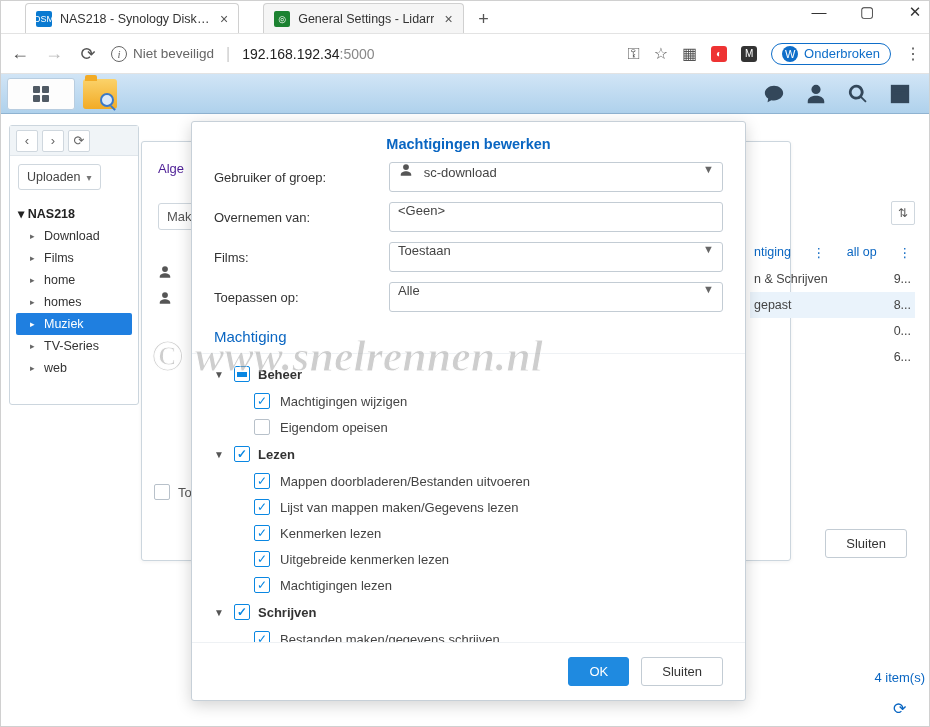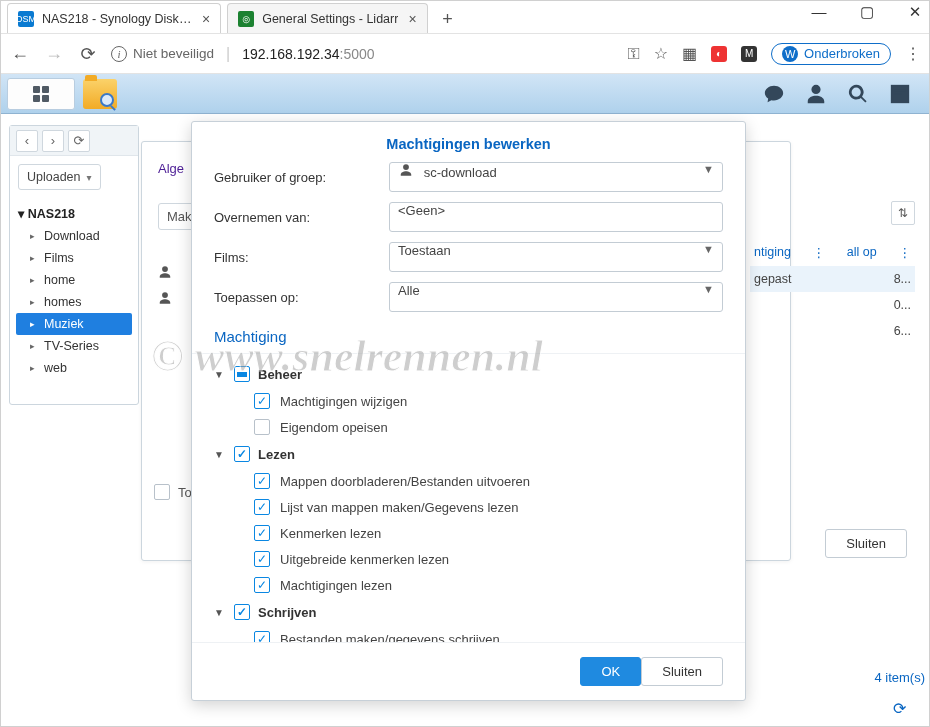--- a/index.html
+++ b/index.html
@@ -1,19 +1,19 @@
 <!DOCTYPE html>
 <html><head>
 <meta charset="utf-8">
 <style>
   * { box-sizing: border-box; margin: 0; padding: 0; font-family: "Segoe UI", Arial, sans-serif; }
   body { width: 930px; height: 727px; background: #fff; overflow: hidden; position: relative; border:1px solid #d0d0d0;}
   
   .chrome-top { height: 33px; background: #fff; display:flex; align-items:flex-end; border-bottom:1px solid #e3e3e3;}
-  .tab { display:flex; align-items:center; height:30px; padding:0 10px; font-size:12.5px; border:1px solid #d0d0d0; border-bottom:none; border-radius:4px 4px 0 0; background:#fff; margin-left:6px; max-width:220px;}
+  .tab { display:flex; align-items:center; height:30px; padding:0 10px; font-size:12.5px; border:1px solid #d0d0d0; border-bottom:none; border-radius:4px 4px 0 0; background:#fff; margin-left:24px; max-width:220px;}
   .tab.inactive{background:#f5f5f5;}
   .tab .fav{width:16px;height:16px;margin-right:8px;border-radius:2px;display:flex;align-items:center;justify-content:center;font-size:9px;color:#fff;}
   .fav.dsm{background:#0a7ad1;}
   .fav.lidarr{background:#1c8231;}
   .tab .ttl{white-space:nowrap;overflow:hidden;text-overflow:ellipsis;max-width:150px;color:#333;}
   .tab .x{margin-left:10px;color:#555;font-size:14px;}
   .new-tab{width:28px;height:28px;display:flex;align-items:center;justify-content:center;font-size:18px;color:#555;margin-left:6px;}
   .win-btns{position:absolute;right:2px;top:2px;display:flex;gap:24px;}
   .win-btns div{font-size:15px;color:#333;width:24px;text-align:center;}
   
@@ -75,21 +75,21 @@
   .perm-scroll{flex:1;overflow:auto;border-top:1px solid #eef1f4;border-bottom:1px solid #eef1f4;padding:6px 14px 6px 22px;position:relative;}
   .perm-scroll::-webkit-scrollbar{width:10px;}
   .perm-scroll::-webkit-scrollbar-thumb{background:#c5ccd3;border-radius:5px;}
   .group-head{display:flex;align-items:center;gap:8px;padding:6px 0;font-weight:bold;font-size:13px;color:#333;}
   .tri2{font-size:10px;color:#555;width:12px;}
   .cb{width:16px;height:16px;border:1.5px solid #0a87e2;border-radius:2px;display:flex;align-items:center;justify-content:center;color:#0a87e2;font-size:12px;background:#fff;flex-shrink:0;}
   .cb.unchecked{border-color:#b8c1ca;color:transparent;}
   .cb.indet{color:transparent;position:relative;}
   .cb.indet::after{content:"";position:absolute;left:2px;right:2px;top:5px;height:5px;background:#0a87e2;}
   .perm-item{display:flex;align-items:center;gap:10px;padding:5px 0 5px 40px;font-size:13px;color:#444;}
-  .dlg-foot{display:flex;justify-content:flex-end;padding:14px 22px;}
+  .dlg-foot{display:flex;justify-content:flex-end;gap:12px;padding:14px 22px;}
   
   .wm{position:absolute;left:150px;top:330px;font-size:44px;font-weight:bold;font-style:italic;color:#a6a6a6;opacity:.55;font-family:Georgia,serif;-webkit-text-stroke:1px #fff;pointer-events:none;z-index:50;}
   .bg-mid .toep{position:absolute;left:12px;bottom:60px;font-size:13px;color:#555;display:flex;align-items:center;gap:8px;}
   .bg-mid .toep .cb2{width:16px;height:16px;border:1.5px solid #b8c1ca;border-radius:2px;}
   .sort-ic{position:absolute;right:14px;top:200px;width:24px;height:24px;border:1px solid #cfd7de;border-radius:2px;background:#fff;display:flex;align-items:center;justify-content:center;font-size:12px;color:#555;}
   .bg-alg{position:absolute;left:157px;top:160px;font-size:13px;color:#4c1d95;}
   .bg-mak{position:absolute;left:157px;top:202px;font-size:13px;color:#555;border:1px solid #cfd7de;border-radius:3px;padding:5px 8px;background:#fff;}
   .usr-ic{width:16px;height:14px;}
 </style>
 </head>
@@ -231,20 +231,24 @@
     </svg></div>
 
 <div class="sort-ic">⇅</div>
 <div class="right-snips" style="top:238px">
   <div class="rline head">
       <span>ntiging</span>
       <span style="color:#0a66c2">⋮</span>
       <span>all op</span>
       <span style="color:#0a66c2">⋮</span>
     </div>
+  <div class="rline">
+      <span>n &amp; Schrijven</span>
+      <span>9...</span>
+    </div>
   <div class="rline sel">
       <span>gepast</span>
       <span>8...</span>
     </div>
   <div class="rline">
       <span></span>
       <span>0...</span>
     </div>
   <div class="rline">
       <span></span>

